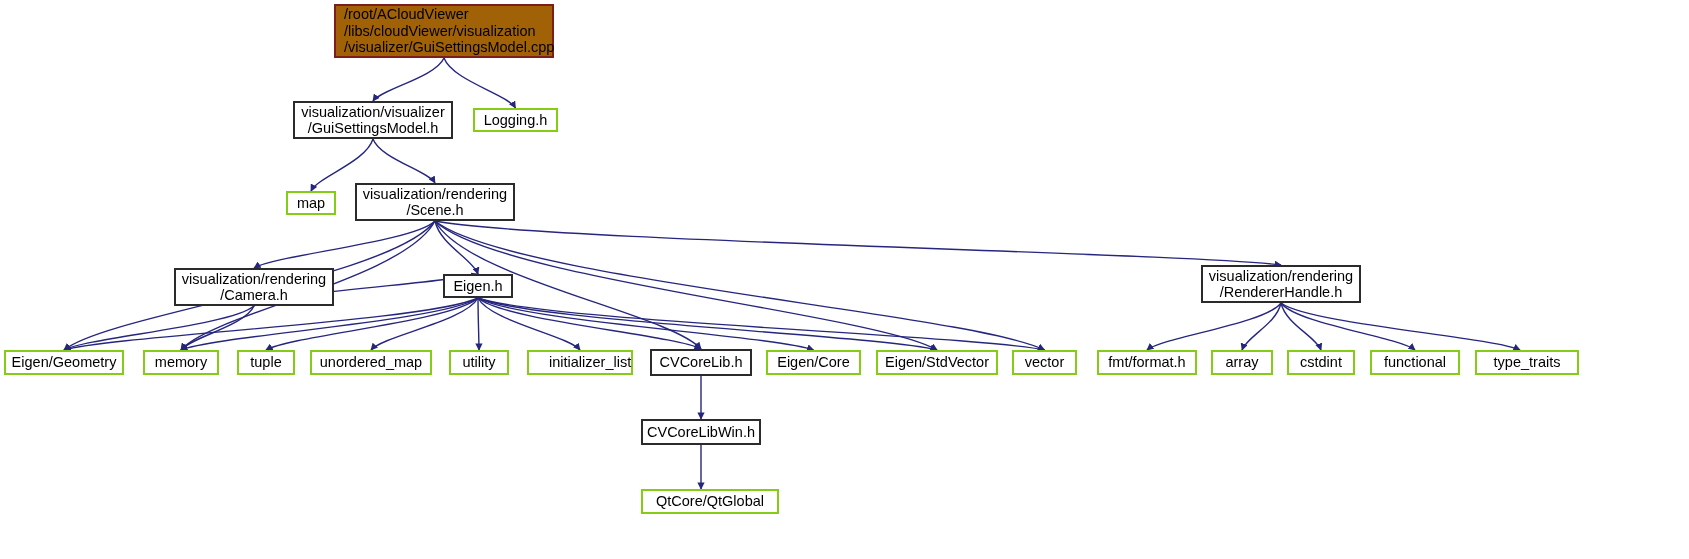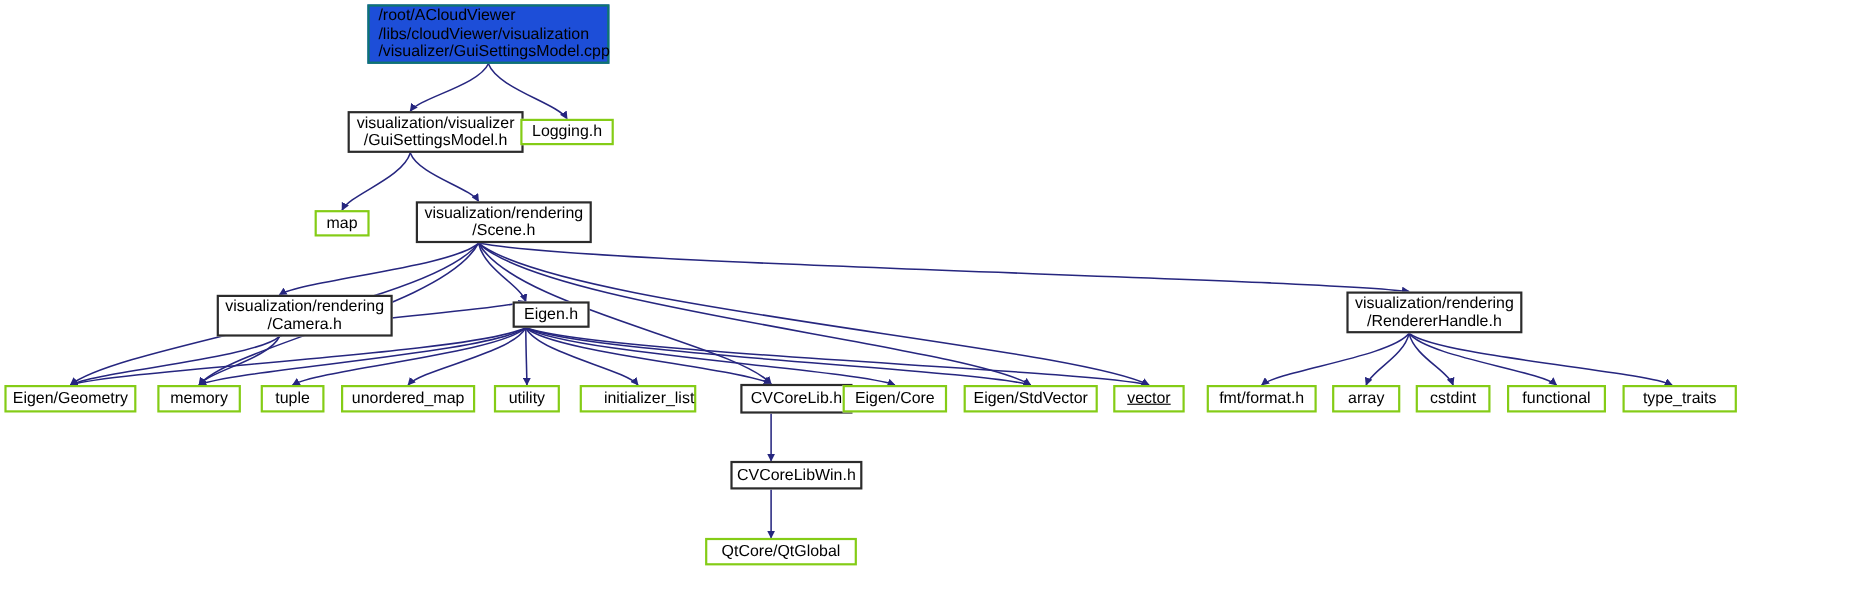--- a/index.html
+++ b/index.html
@@ -35,25 +35,24 @@
     color: #000000;
     font-size: 14.5px;
     line-height: 16.5px;
     letter-spacing: 0px;
     white-space: pre;
     z-index: 2;
     cursor: pointer;
   }
   .node.strong {
     border: 2px solid #2b2b2b;
-    margin-left: 23px;
   }
   .node.root {
-    background: #1d4ed8;
-    border: 2px solid #0f766e;
+    background: #a16207;
+    border: 2px solid #7f1d1d;
     text-align: left;
     justify-content: flex-end;
     padding-left: 8px;
   }
   .node span {
     display: block;
     width: 100%;
   }
   .node.root span {
     text-align: left;
@@ -118,21 +117,21 @@
 /RendererHandle.h</span></div>
     <div class="node" style="left: 4px; top: 350px; width: 120px; height: 25px;"><span>Eigen/Geometry</span></div>
     <div class="node" style="left: 143px; top: 350px; width: 76px; height: 25px;"><span>memory</span></div>
     <div class="node" style="left: 237px; top: 350px; width: 58px; height: 25px;"><span>tuple</span></div>
     <div class="node" style="left: 310px; top: 350px; width: 122px; height: 25px;"><span>unordered_map</span></div>
     <div class="node" style="left: 449px; top: 350px; width: 60px; height: 25px;"><span>utility</span></div>
     <div class="node" style="left: 527px; top: 350px; width: 106px; height: 25px; padding-left: 20px;"><span>initializer_list</span></div>
     <div class="node strong" style="left: 650px; top: 349px; width: 102px; height: 27px;"><span>CVCoreLib.h</span></div>
     <div class="node" style="left: 766px; top: 350px; width: 95px; height: 25px;"><span>Eigen/Core</span></div>
     <div class="node" style="left: 876px; top: 350px; width: 122px; height: 25px;"><span>Eigen/StdVector</span></div>
-    <div class="node" style="left: 1012px; top: 350px; width: 65px; height: 25px; text-decoration: underline;"><span>vector</span></div>
+    <div class="node" style="left: 1012px; top: 350px; width: 65px; height: 25px;"><span>vector</span></div>
     <div class="node" style="left: 1097px; top: 350px; width: 100px; height: 25px;"><span>fmt/format.h</span></div>
     <div class="node" style="left: 1211px; top: 350px; width: 62px; height: 25px; align-items: center;"><span>array</span></div>
     <div class="node" style="left: 1287px; top: 350px; width: 68px; height: 25px;"><span>cstdint</span></div>
     <div class="node" style="left: 1370px; top: 350px; width: 90px; height: 25px;"><span>functional</span></div>
     <div class="node" style="left: 1475px; top: 350px; width: 104px; height: 25px;"><span>type_traits</span></div>
     <div class="node strong" style="left: 641px; top: 419px; width: 120px; height: 26px;"><span>CVCoreLibWin.h</span></div>
     <div class="node" style="left: 641px; top: 489px; width: 138px; height: 25px;"><span>QtCore/QtGlobal</span></div>
   </div>
 
 </body></html>

